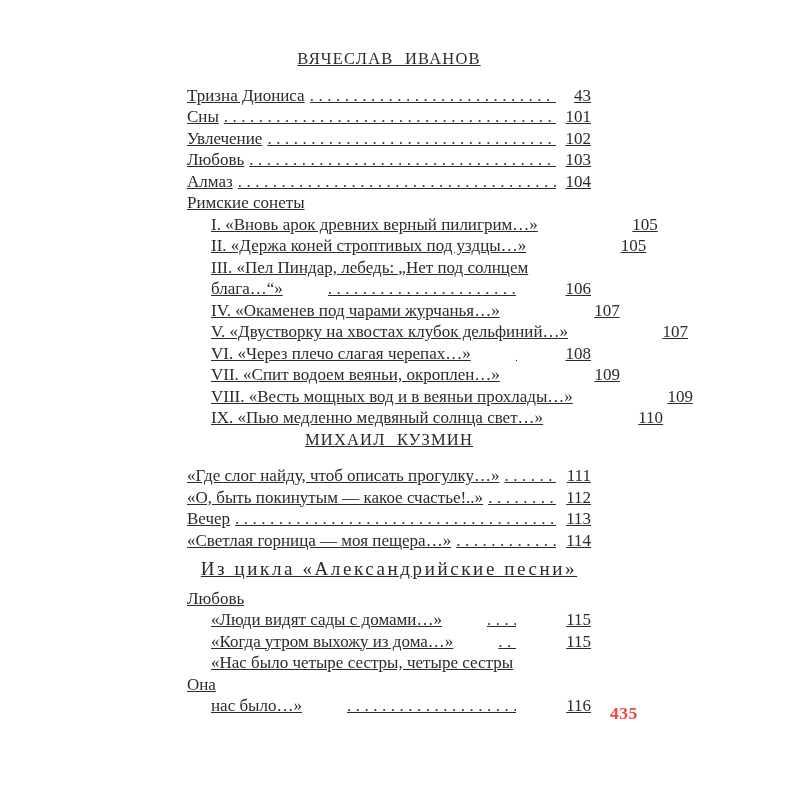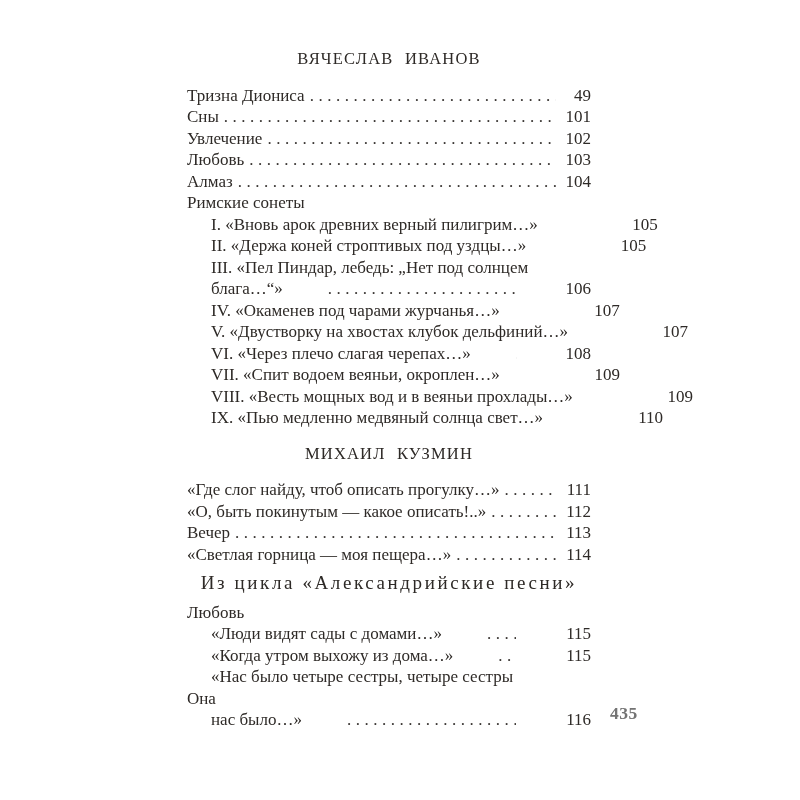--- a/index.html
+++ b/index.html
@@ -16,31 +16,32 @@
     height: 800px;
     background: #ffffff;
   }
   .toc {
     position: absolute;
     left: 187px;
     top: 48px;
     width: 404px;
     font-size: 17px;
     line-height: 21.5px;
+    text-decoration: underline;
   }
   .heading-author {
     text-align: center;
     font-size: 16.5px;
     letter-spacing: 1.2px;
     word-spacing: 6px;
     margin-bottom: 15px;
     white-space: nowrap;
   }
   .heading-author + .toc-row { margin-top: 0; }
-  .toc .heading-author:not(:first-child) { margin-top: 14px; }
+  .toc .heading-author:not(:first-child) { }
   .heading-cycle {
     text-align: center;
     font-size: 19px;
     letter-spacing: 2.6px;
     margin: 7px 0 8px 0;
     white-space: nowrap;
   }
   .toc-row {
     display: flex;
     align-items: flex-start;
@@ -67,34 +68,34 @@
     flex: 0 0 auto;
     min-width: 28px;
     text-align: right;
   }
   .page-folio {
     position: absolute;
     left: 610px;
     top: 703px;
     font-size: 17.5px;
     font-weight: bold;
-    color: #737373;
+    color: #ef4444;
     letter-spacing: 0.5px;
   }
 </style>
 </head>
 <body>
 
 <div class="book-page">
   <div class="toc">
       <div class="heading-author">ВЯЧЕСЛАВ ИВАНОВ</div>
       <div class="toc-row">
         <span class="title">Тризна Диониса</span>
         <span class="leader"></span>
-        <span class="pg">49</span>
+        <span class="pg">43</span>
       </div>
       <div class="toc-row">
         <span class="title">Сны</span>
         <span class="leader"></span>
         <span class="pg">101</span>
       </div>
       <div class="toc-row">
         <span class="title">Увлечение</span>
         <span class="leader"></span>
         <span class="pg">102</span>
@@ -160,21 +161,21 @@
         <span class="leader"></span>
         <span class="pg">110</span>
       </div>
       <div class="heading-author">МИХАИЛ КУЗМИН</div>
       <div class="toc-row">
         <span class="title">«Где слог найду, чтоб описать прогулку…»</span>
         <span class="leader"></span>
         <span class="pg">111</span>
       </div>
       <div class="toc-row">
-        <span class="title">«О, быть покинутым — какое описать!..»</span>
+        <span class="title">«О, быть покинутым — какое счастье!..»</span>
         <span class="leader"></span>
         <span class="pg">112</span>
       </div>
       <div class="toc-row">
         <span class="title">Вечер</span>
         <span class="leader"></span>
         <span class="pg">113</span>
       </div>
       <div class="toc-row">
         <span class="title">«Светлая горница — моя пещера…»</span>

